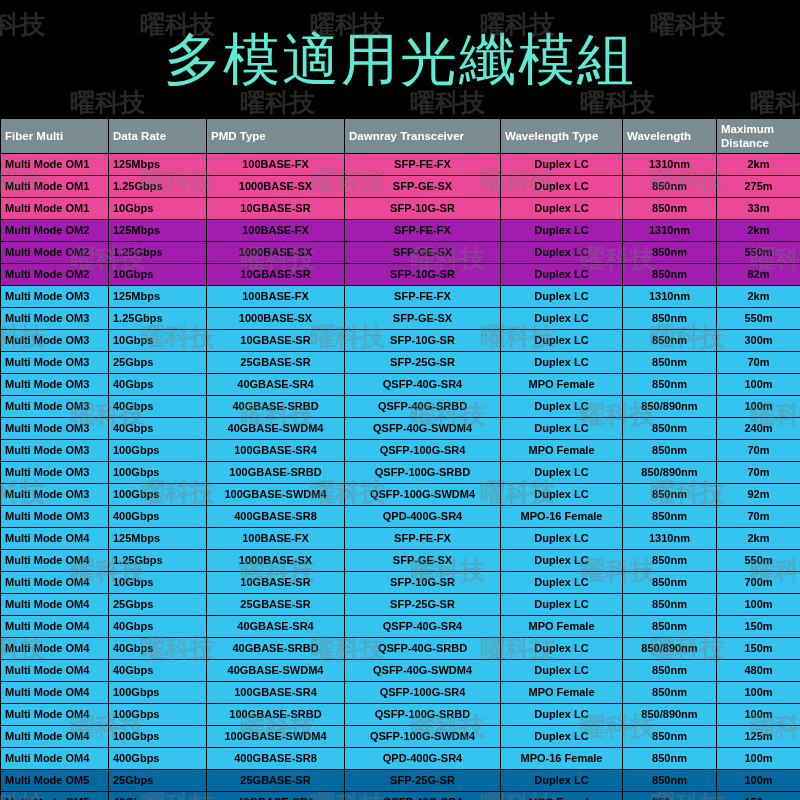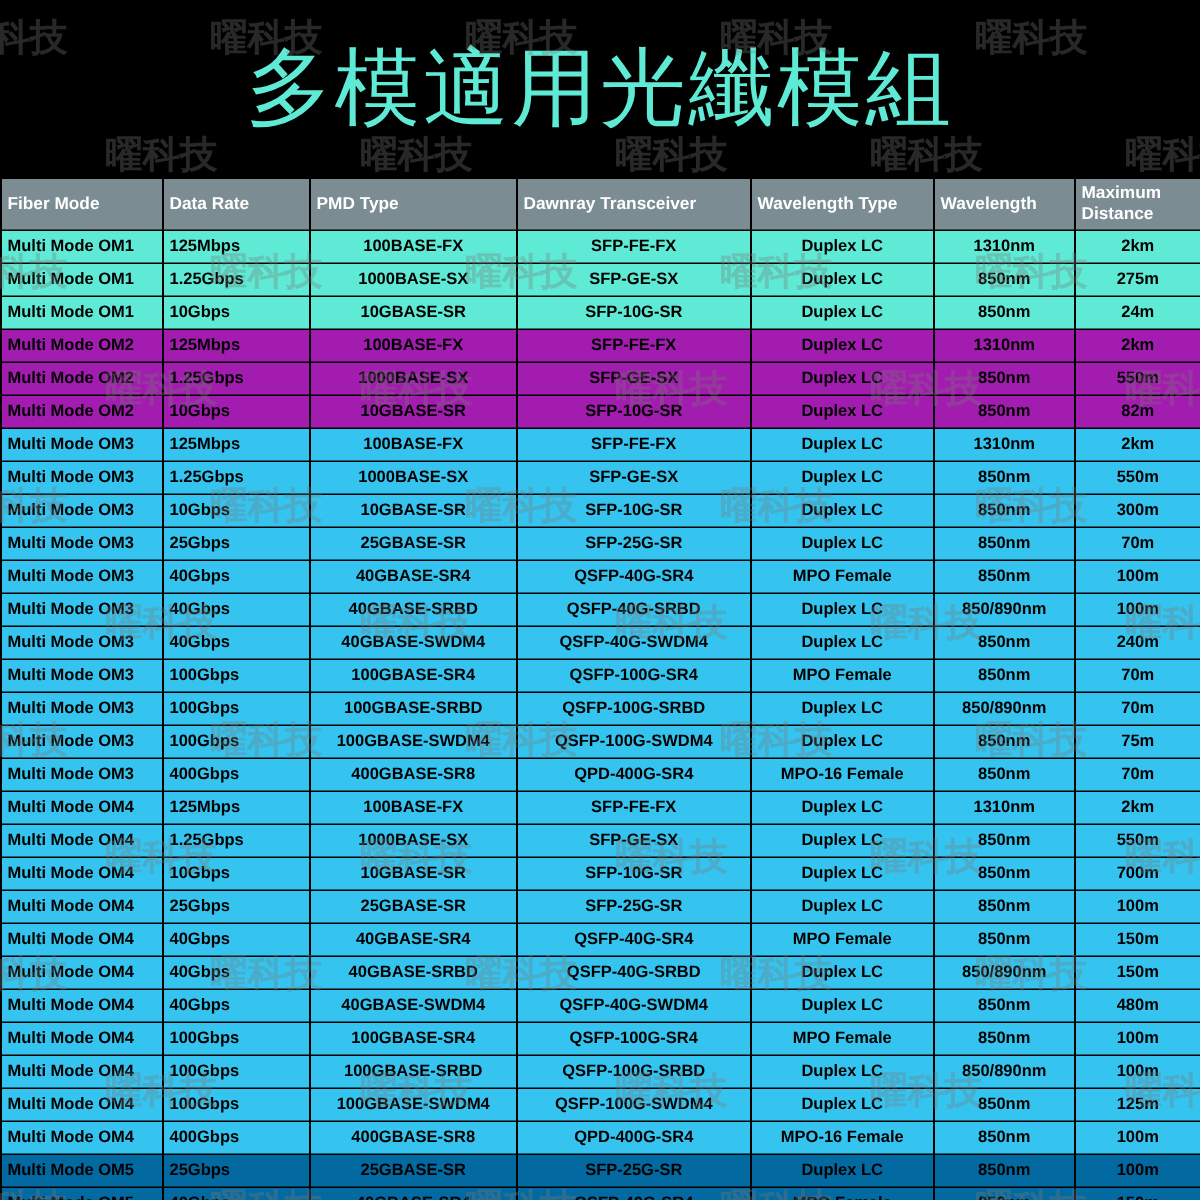--- a/index.html
+++ b/index.html
@@ -75,21 +75,21 @@
     font-size:11.5px;
     height:34px;
     line-height:14px;
     white-space:normal;
     text-align:left;
     vertical-align:middle;
   }
   td{ color:#000; font-weight:bold; }
   td.l{ text-align:left; }
   td.c{ text-align:center; }
-  tr.om1 td{ background:#5eead4; }
+  tr.om1 td{ background:#ec4899; }
   tr.om2 td{ background:#a21caf; }
   tr.om3 td{ background:#35c4ef; }
   tr.om4 td{ background:#35c4ef; }
   tr.om5 td{ background:#0369a1; }
   col.c0{width:108px;}
   col.c1{width:98px;}
   col.c2{width:138px;}
   col.c3{width:156px;}
   col.c4{width:122px;}
   col.c5{width:94px;}
@@ -110,21 +110,21 @@
         <col class="c0">
           <col class="c1">
           <col class="c2">
           <col class="c3">
           <col class="c4">
           <col class="c5">
           <col class="c6">
       </colgroup>
       <thead>
         <tr>
-          <th>Fiber Mode</th>
+          <th>Fiber Multi</th>
           <th>Data Rate</th>
           <th>PMD Type</th>
           <th>Dawnray Transceiver</th>
           <th>Wavelength Type</th>
           <th>Wavelength</th>
           <th>Maximum Distance</th>
         </tr>
       </thead>
       <tbody id="tbody">
           <tr class="om1">
@@ -145,21 +145,21 @@
             <td class="c">850nm</td>
             <td class="c">275m</td>
           </tr>
           <tr class="om1">
             <td class="l">Multi Mode OM1</td>
             <td class="l">10Gbps</td>
             <td class="c">10GBASE-SR</td>
             <td class="c">SFP-10G-SR</td>
             <td class="c">Duplex LC</td>
             <td class="c">850nm</td>
-            <td class="c">24m</td>
+            <td class="c">33m</td>
           </tr>
           <tr class="om2">
             <td class="l">Multi Mode OM2</td>
             <td class="l">125Mbps</td>
             <td class="c">100BASE-FX</td>
             <td class="c">SFP-FE-FX</td>
             <td class="c">Duplex LC</td>
             <td class="c">1310nm</td>
             <td class="c">2km</td>
           </tr>
@@ -262,21 +262,21 @@
             <td class="c">850/890nm</td>
             <td class="c">70m</td>
           </tr>
           <tr class="om3">
             <td class="l">Multi Mode OM3</td>
             <td class="l">100Gbps</td>
             <td class="c">100GBASE-SWDM4</td>
             <td class="c">QSFP-100G-SWDM4</td>
             <td class="c">Duplex LC</td>
             <td class="c">850nm</td>
-            <td class="c">75m</td>
+            <td class="c">92m</td>
           </tr>
           <tr class="om3">
             <td class="l">Multi Mode OM3</td>
             <td class="l">400Gbps</td>
             <td class="c">400GBASE-SR8</td>
             <td class="c">QPD-400G-SR4</td>
             <td class="c">MPO-16 Female</td>
             <td class="c">850nm</td>
             <td class="c">70m</td>
           </tr>

